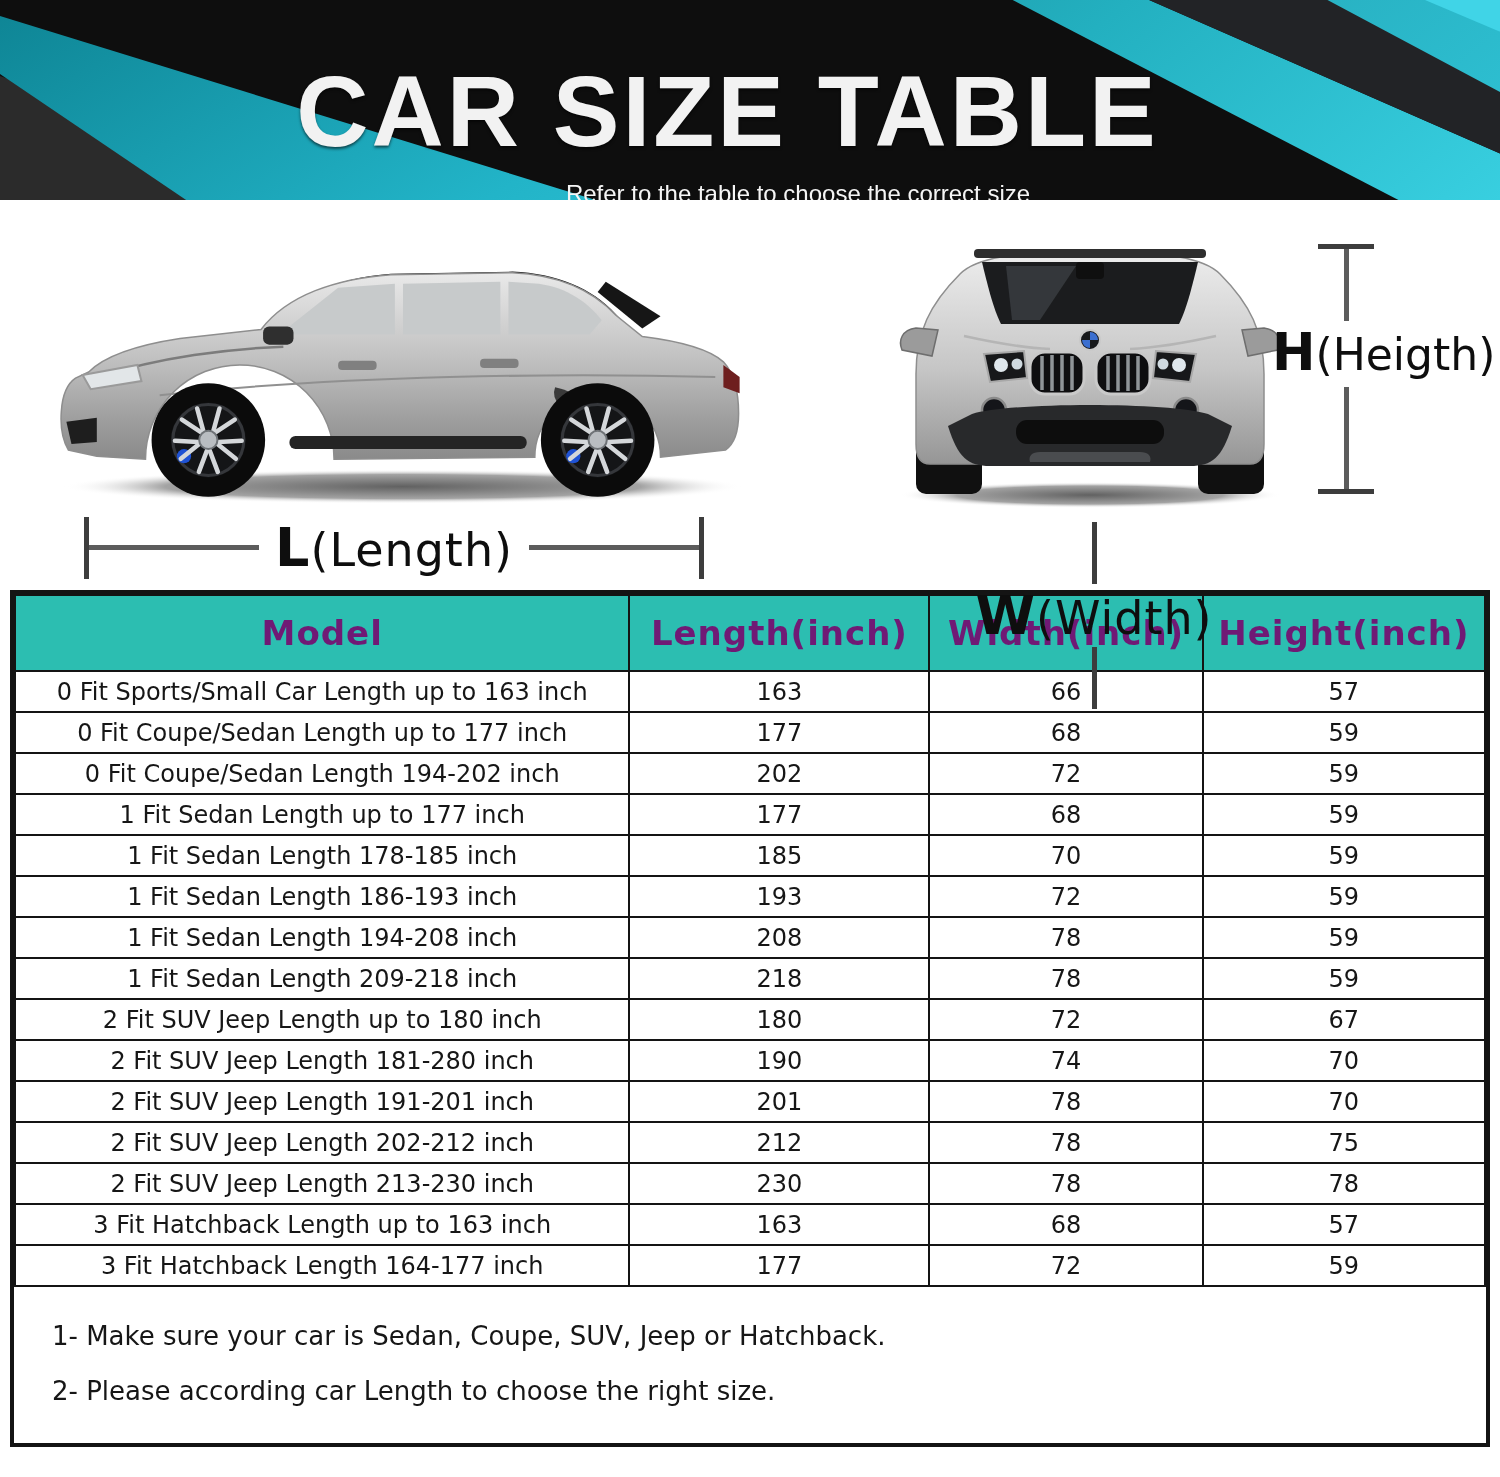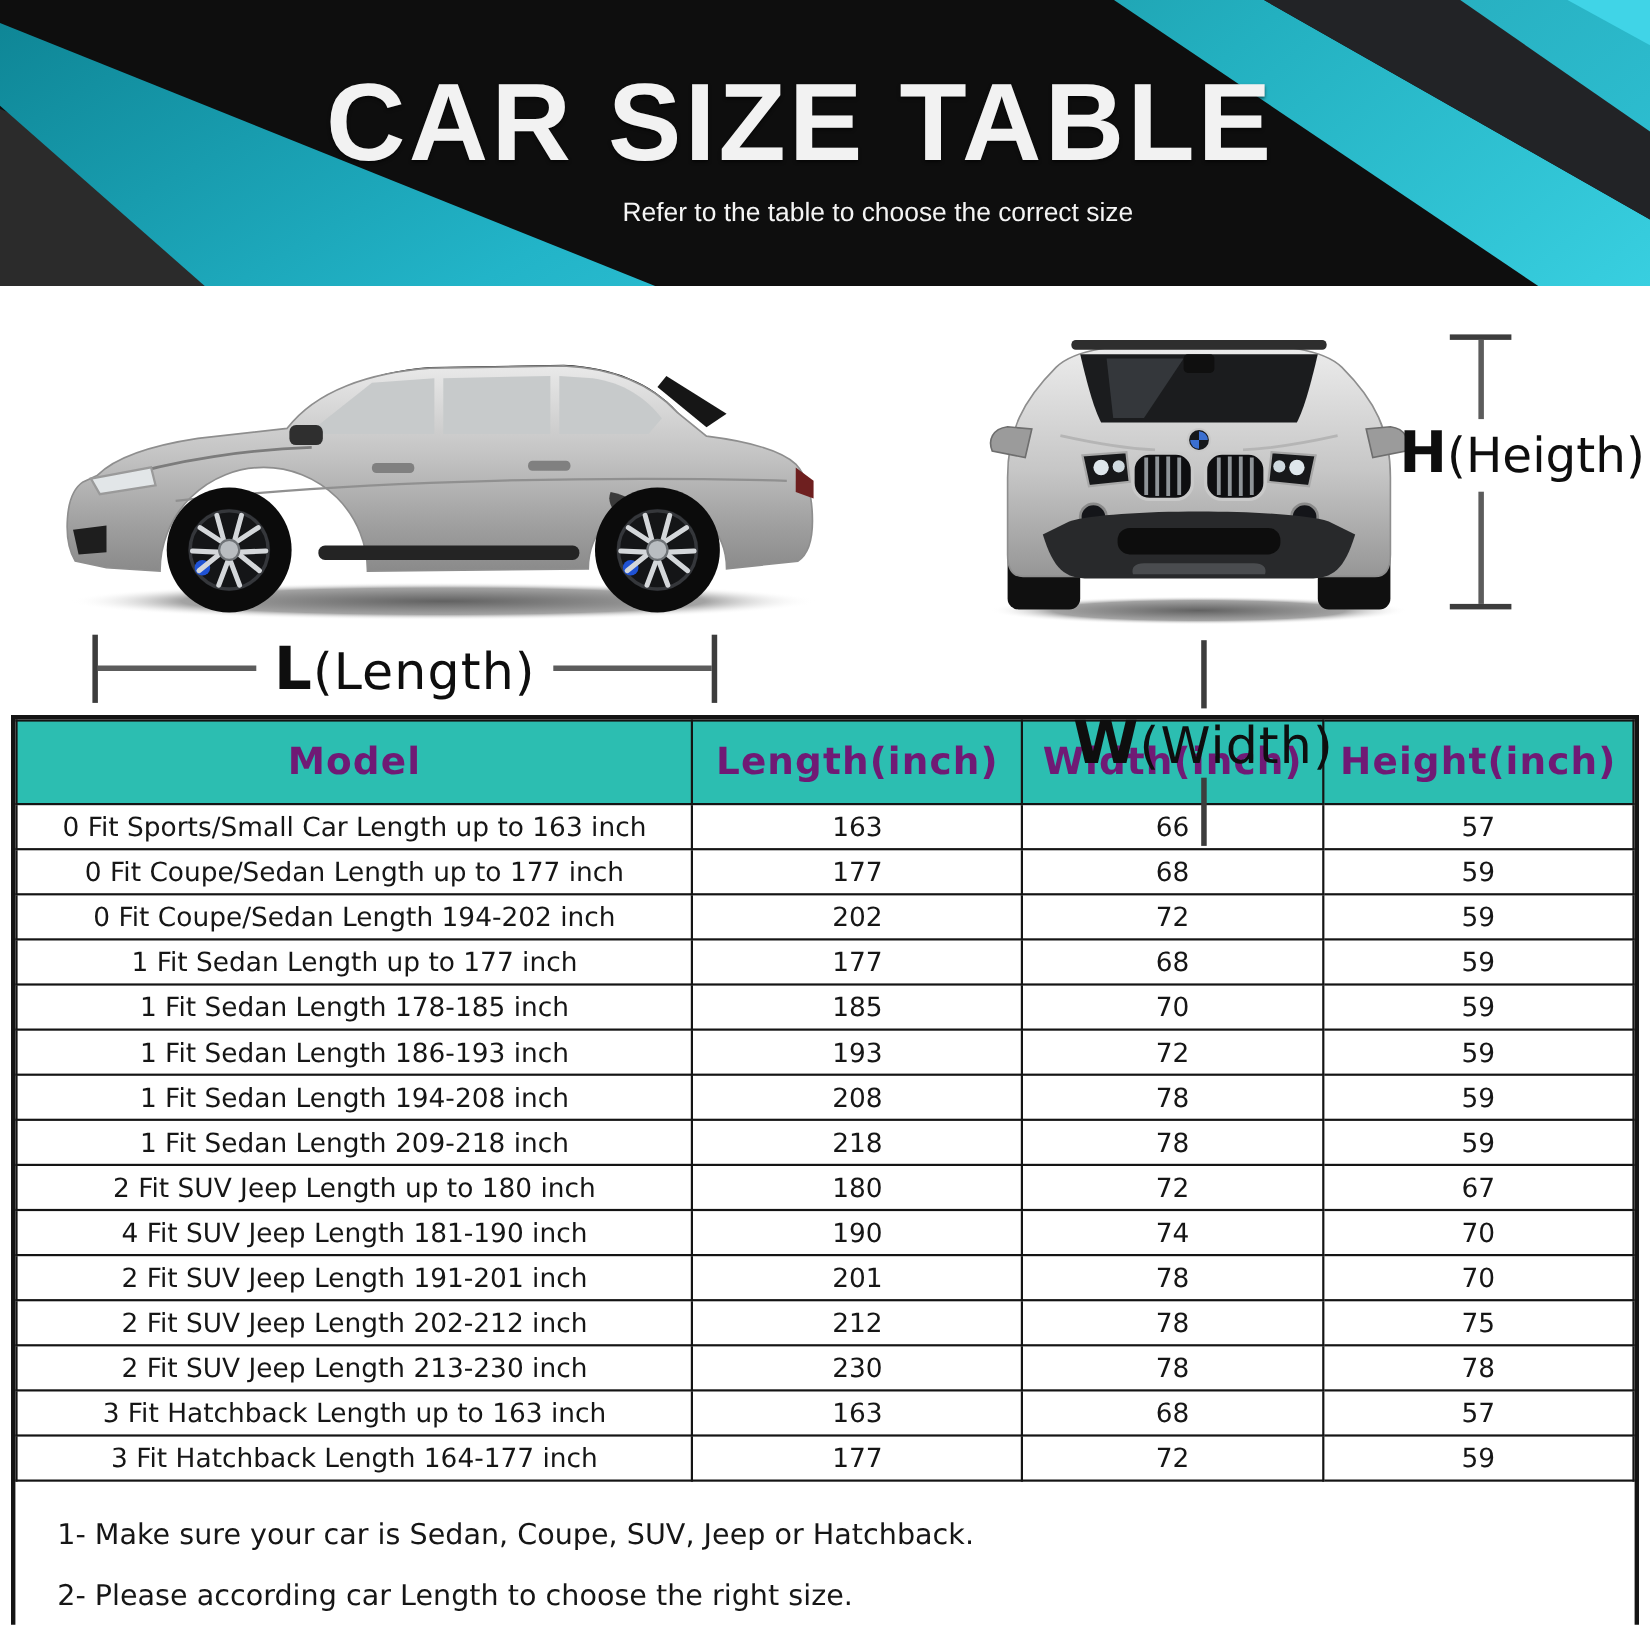--- a/index.html
+++ b/index.html
@@ -4,21 +4,21 @@
 <style>
   * { margin:0; padding:0; box-sizing:border-box; }
   html,body { width:1500px; }
   body {
     height:1477px; overflow:hidden; background:#ffffff;
     font-family:"DejaVu Sans","Liberation Sans",sans-serif;
   }
 
   
   .banner {
-    position:relative; height:260px; background:#0e0e0e; overflow:hidden;
+    position:relative; height:200px; background:#0e0e0e; overflow:hidden;
   }
   .shape { position:absolute; inset:0; }
   .shape-left-gray   { clip-path:polygon(0 38%, 25% 103%, 0 103%); background:#2b2b2b; }
   .shape-left-cyan   { clip-path:polygon(0 8%, 41% 103%, 13% 103%, 0 37%);
                        background:linear-gradient(150deg,#0e8494 0%,#22b4c8 45%,#47d7ea 100%); }
   .shape-right-teal1 { clip-path:polygon(67% -2%, 76% -2%, 101% 80%, 101% 103%, 94% 103%);
                        background:linear-gradient(140deg,#0f6a74 0%,#23b0c0 65%,#38cfe0 100%); }
   .shape-right-gray  { clip-path:polygon(76% -2%, 89% -2%, 101% 50%, 101% 80%); background:#222326; }
   .shape-right-teal2 { clip-path:polygon(88% -2%, 96% -2%, 101% 20%, 101% 50%);
                        background:linear-gradient(140deg,#147d88 0%,#2fc3d6 100%); }
@@ -41,21 +41,21 @@
   .car-svg { position:absolute; }
   #side-car  { left:38px;  top:22px; width:730px; height:300px; }
   #front-car { left:890px; top:12px; width:400px; height:300px; }
 
   .dim-h { position:absolute; display:flex; align-items:center; }
   .dim-h .tick { width:5px; height:62px; background:#3d3d3d; }
   .dim-h .line { flex:1; height:5px; background:#5c5c5c; }
   .dim-label { padding:0 16px; white-space:nowrap; color:#0e0e0e;
                font-size:46px; letter-spacing:1px; }
   .dim-label b { font-size:54px; font-weight:bold; }
-  #dim-length { left:84px;  top:316px; width:568px; }
+  #dim-length { left:84px;  top:316px; width:620px; }
   #dim-width  { left:904px; top:322px; width:380px;flex-direction:column; }
 
   .dim-v { position:absolute; left:1318px; top:44px; height:250px; width:56px;
            display:flex; flex-direction:column; align-items:center; }
   .dim-v .tick { height:5px; width:56px; background:#3d3d3d; }
   .dim-v .vline { width:5px; background:#5c5c5c; }
   .dim-v .seg1 { height:72px; }
   .dim-v .gap  { height:66px; }
   .dim-v .seg2 { flex:1; }
   #h-label { position:absolute; left:1272px; top:122px; white-space:nowrap;
@@ -311,21 +311,21 @@
         </tr>
 
         <tr>
           <td>2 Fit SUV Jeep Length up to 180 inch</td>
           <td>180</td>
           <td>72</td>
           <td>67</td>
         </tr>
 
         <tr>
-          <td>4 Fit SUV Jeep Length 181-190 inch</td>
+          <td>2 Fit SUV Jeep Length 181-280 inch</td>
           <td>190</td>
           <td>74</td>
           <td>70</td>
         </tr>
 
         <tr>
           <td>2 Fit SUV Jeep Length 191-201 inch</td>
           <td>201</td>
           <td>78</td>
           <td>70</td>

